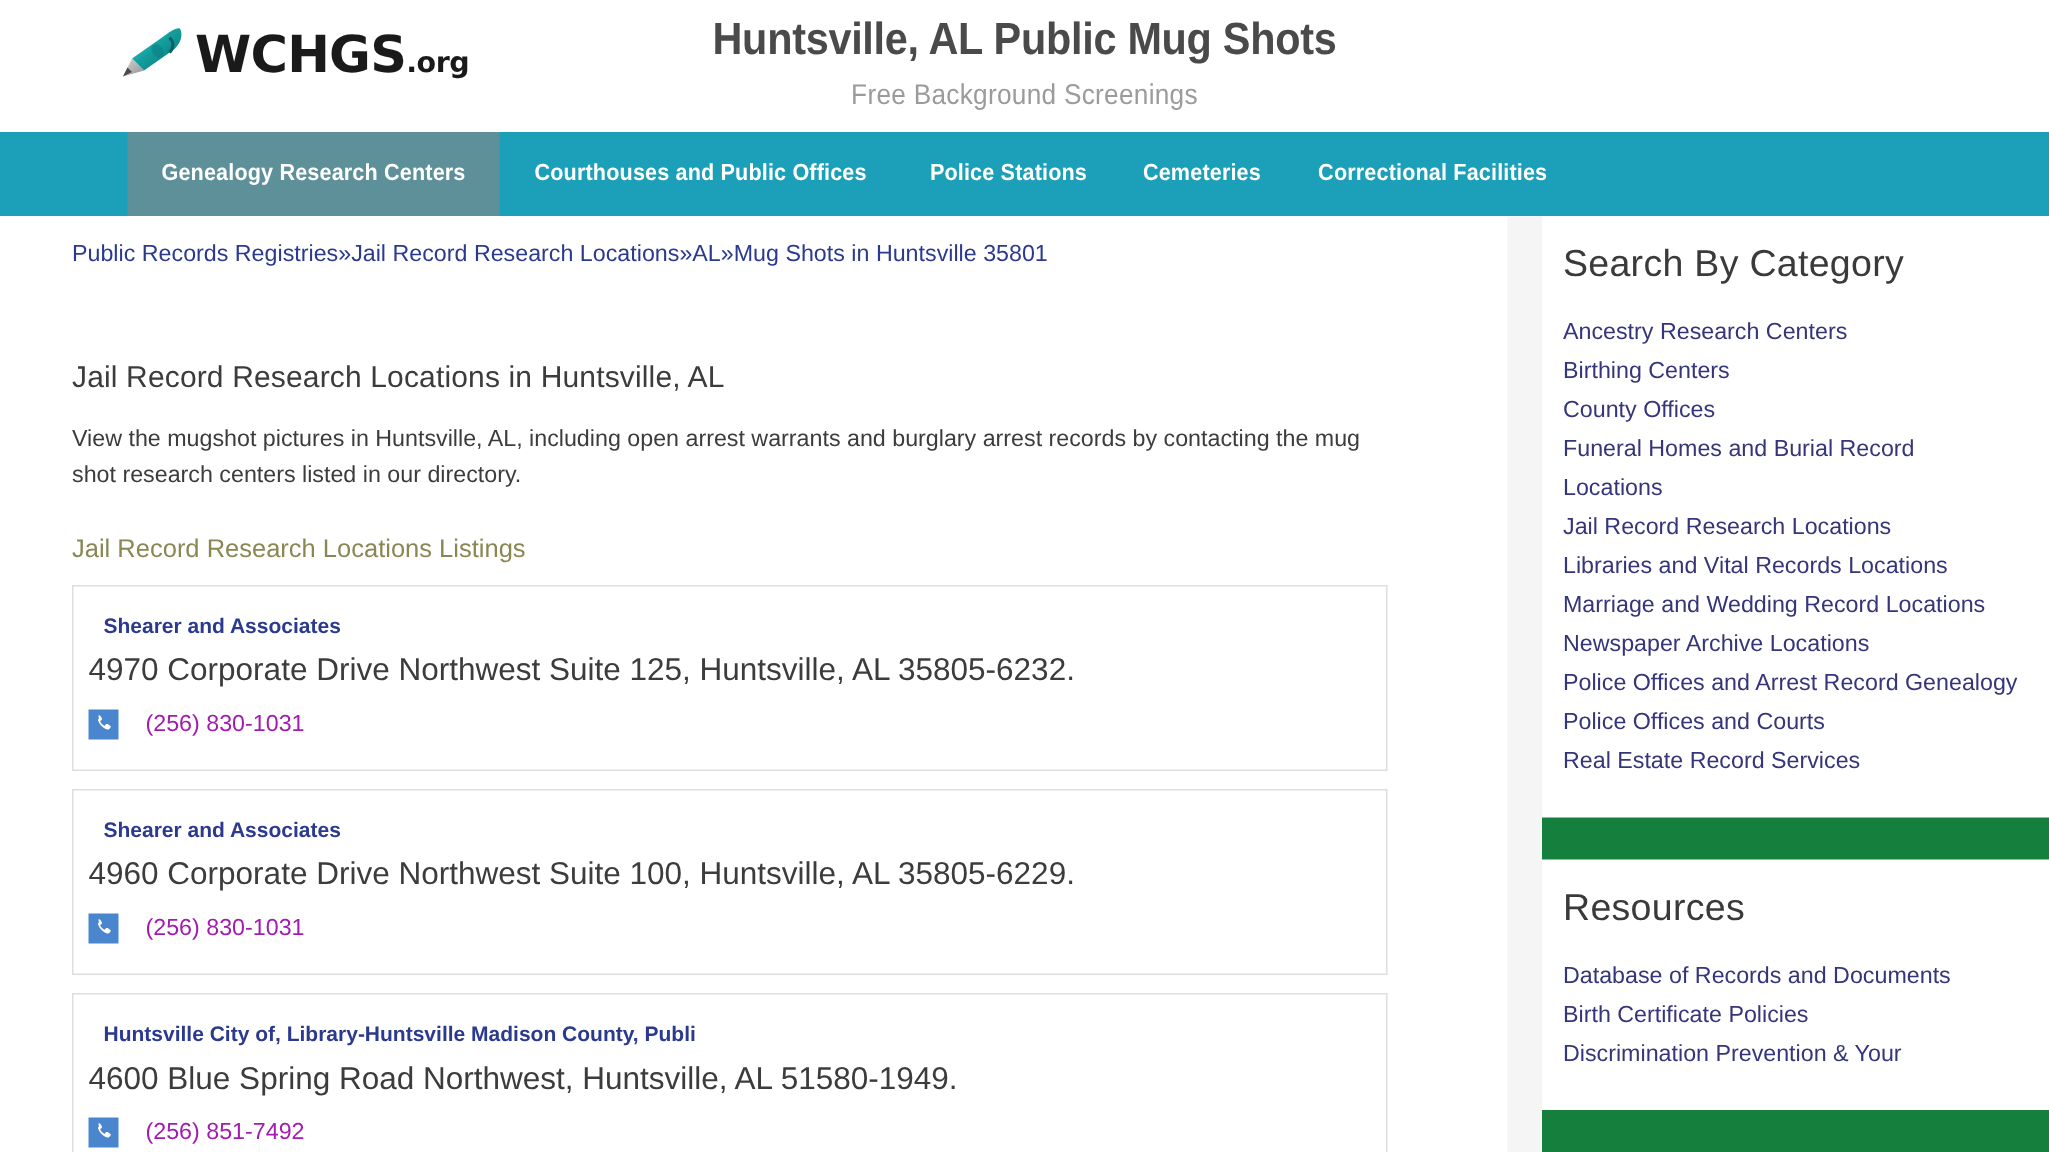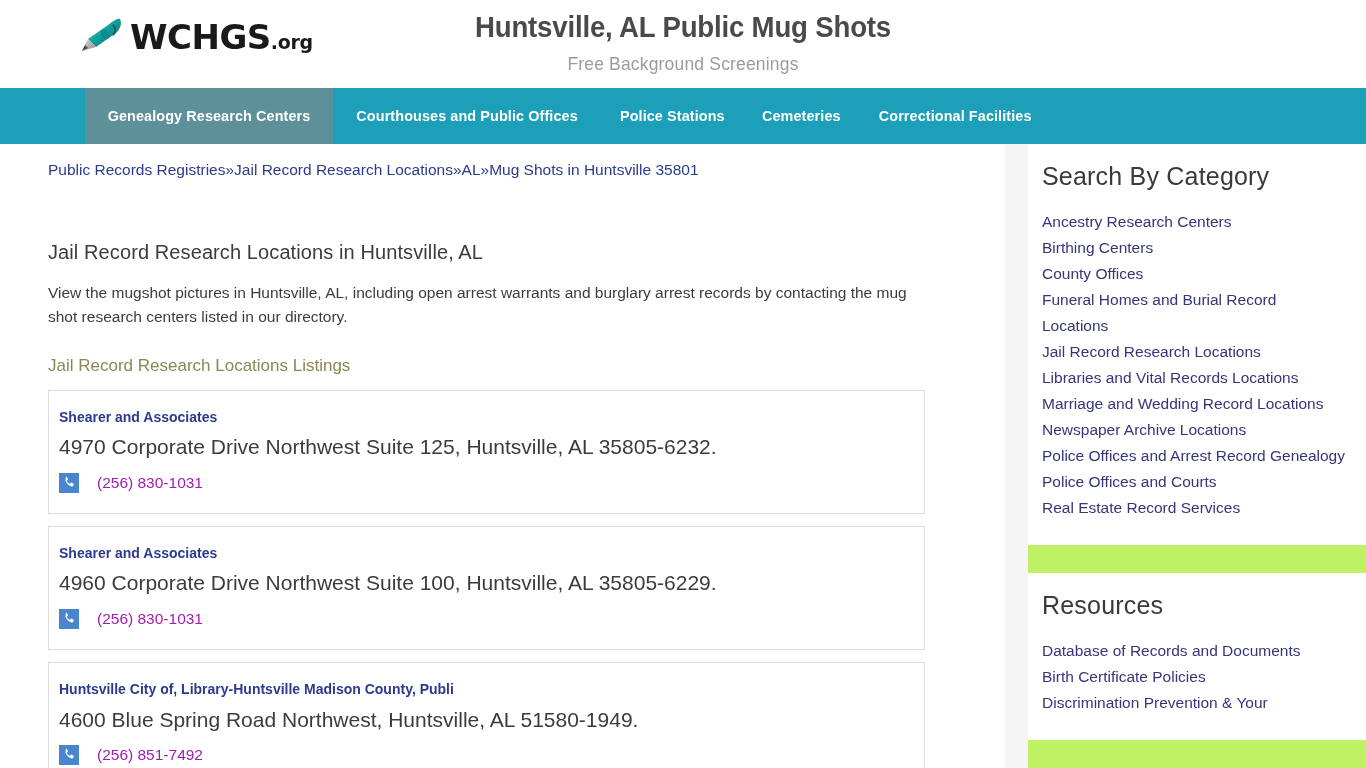--- a/index.html
+++ b/index.html
@@ -92,21 +92,21 @@
     background: #ffffff;
   }
   .main {
     width: 1005px;
     padding: 0 0 0 48px;
     background: #ffffff;
   }
   .gutter { width: 23px; background: #f5f5f5; }
   .aside {
     width: 338px;
-    background: #bef264;
+    background: #15803d;
     padding: 0 0 0 0;
   }
 
   
   .breadcrumb {
     padding-top: 14px;
     font-family: "Liberation Sans", sans-serif;
     font-size: 15.5px;
     color: #2b3a8f;
     line-height: 1.5;
@@ -149,20 +149,21 @@
     margin-bottom: 12px;
   }
   .card-title {
     font-family: "Liberation Sans", sans-serif;
     font-size: 14px;
     font-weight: bold;
     color: #2b3a8f;
     text-decoration: none;
     display: block;
     line-height: 1.2;
+    margin-left: 10px;
   }
   .card-addr {
     font-family: "Liberation Sans", sans-serif;
     font-size: 21px;
     color: #3c3c3c;
     margin-top: 8px;
     line-height: 1.3;
   }
   .card-phone {
     display: flex;

